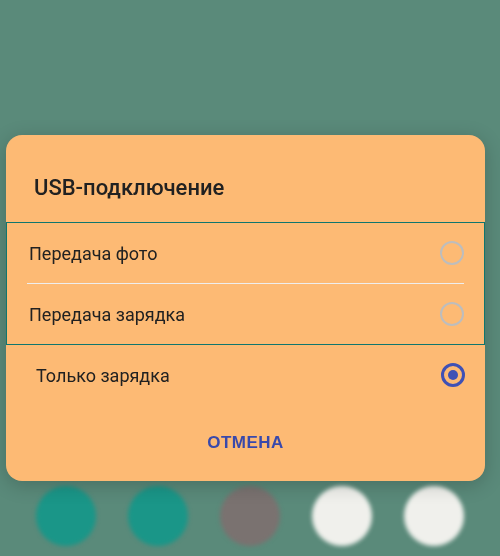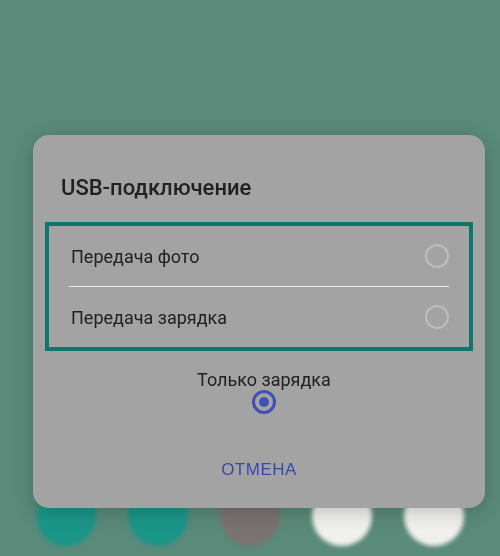--- a/index.html
+++ b/index.html
@@ -31,36 +31,36 @@
       height: 60px;
       border-radius: 50%;
       filter: blur(2px);
     }
     .app-icon.teal { background: #1a9688; }
     .app-icon.gray { background: #7a7270; }
     .app-icon.white { background: #f0f0ec; }
     .dialog {
       position: absolute;
       top: 135px;
-      left: 33px;
+      left: 6px;
       right: 15px;
-      background: #a3a3a3;
+      background: #fdba74;
       border-radius: 16px;
       box-shadow: 0 4px 20px rgba(0,0,0,0.2);
       padding-bottom: 8px;
     }
     .dialog-title {
       font-size: 22px;
       font-weight: 500;
       color: #212121;
       padding: 40px 28px 22px 28px;
     }
     .highlight-box {
-      border: 4px solid #0f766e;
-      margin: 0 12px;
+      border: 1px solid #0f766e;
+      margin: 0 0;
     }
     .option-row {
       display: flex;
       align-items: center;
       justify-content: space-between;
       padding: 18px 20px 18px 22px;
       cursor: pointer;
     }
     .option-label {
       font-size: 18px;
@@ -88,33 +88,32 @@
       border-radius: 50%;
       background: #3f51b5;
     }
     .divider {
       height: 1px;
       background: #eeeeee;
       margin: 0 20px;
     }
     .option-standalone {
       padding: 18px 20px 18px 30px;
-      flex-direction: column;
     }
     .dialog-actions {
       display: flex;
       justify-content: center;
       padding: 20px 0 12px 0;
     }
     .cancel-button {
       background: none;
       border: none;
       color: #3949ab;
       font-size: 17px;
-      font-weight: 400;
+      font-weight: 700;
       letter-spacing: 0.5px;
       cursor: pointer;
       padding: 8px 16px;
     }
   </style>
 </head>
 <body>
 
 <div class="blurred-bg">
   <div class="app-icon teal"></div>

